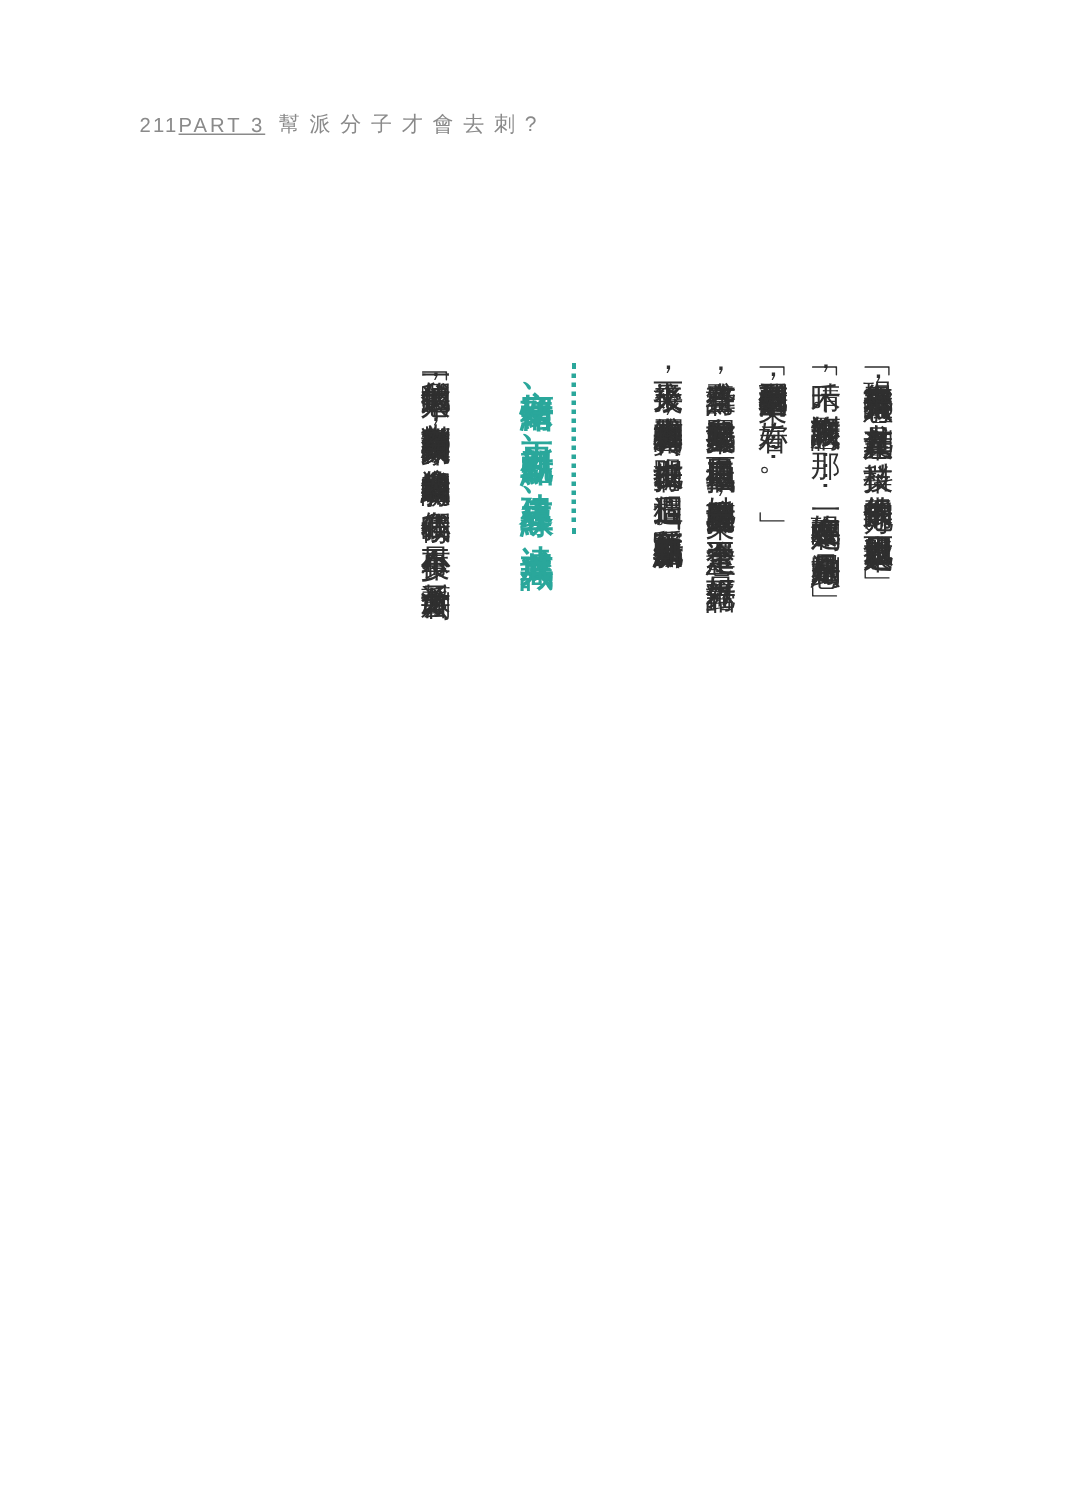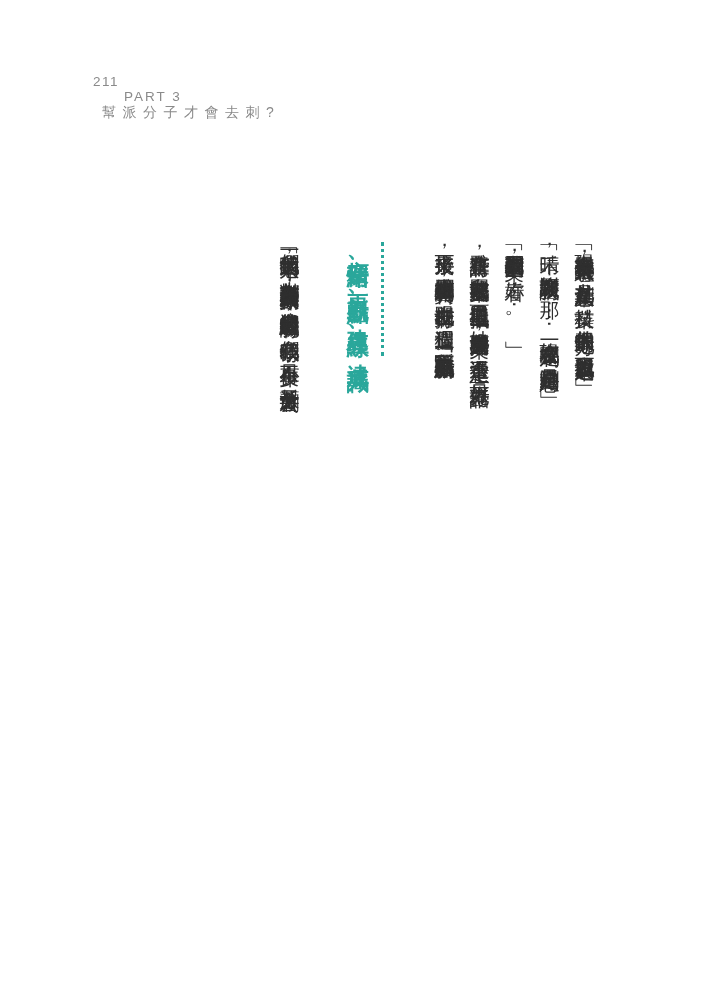--- a/index.html
+++ b/index.html
@@ -10,28 +10,27 @@
     position: relative;
     overflow: hidden;
     font-family: "Liberation Serif", "DejaVu Serif", serif;
   }
 
   
   .page-header {
     position: absolute;
     left: 93px; top: 74px;
     display: flex;
-    align-items: flex-start;
+    align-items: center;
     color: var(--header, #8a8a8a);
     font-family: "Liberation Sans", "DejaVu Sans", sans-serif;
     font-size: 13.5px;
-    flex-direction: column;
   }
   .page-number { letter-spacing: 1.5px; }
-  .part-label  { margin-left: 31px; letter-spacing: 2px; }
+  .part-label  { margin-left: 0; letter-spacing: 2px; text-decoration: underline; }
   .chapter-title {
     margin-left: 9px;
     font-size: 14px;
     letter-spacing: 6.5px;
   }
 
   
   .book-text {
     position: absolute;
     top: 198px;

